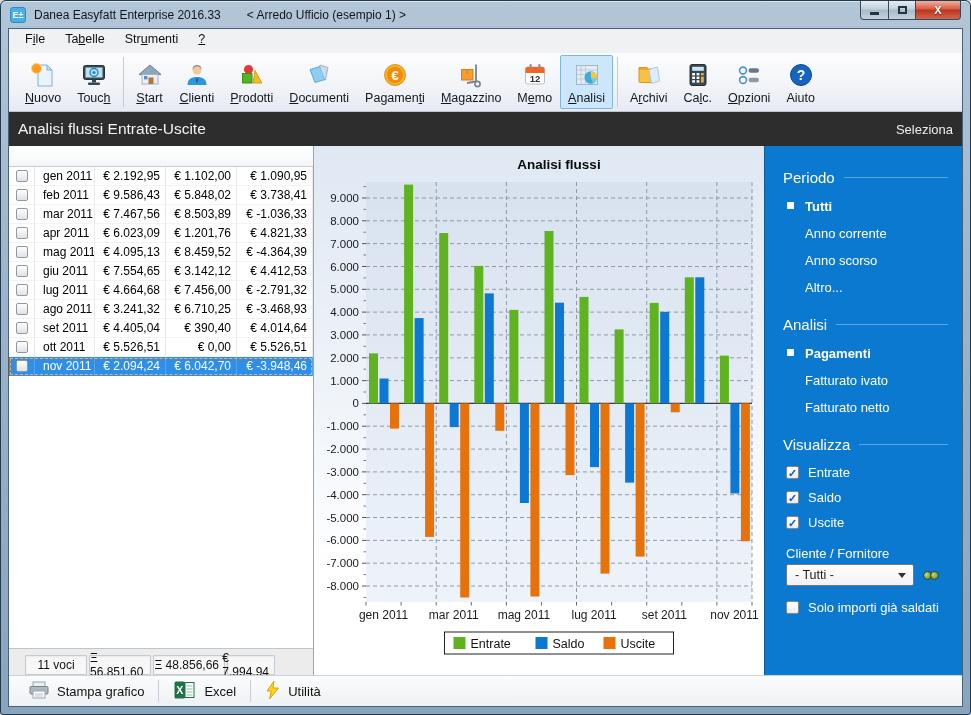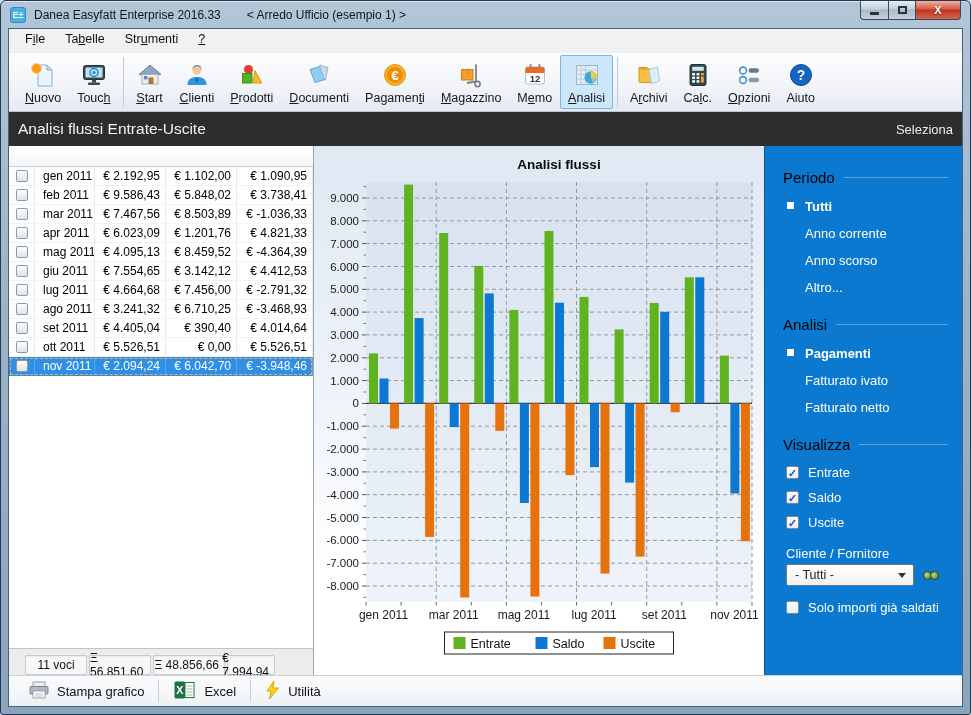--- a/index.html
+++ b/index.html
@@ -73,21 +73,21 @@
   .fc-num{justify-content:flex-end;padding-right:5px;}
 
   
   .chart-panel{flex:1;min-width:0;background:linear-gradient(180deg,#dfe8f3 0%,#eef3f9 45%,#ffffff 80%);position:relative;}
   .chart-panel svg{display:block;margin:2px auto 0 auto;}
   svg text{font-family:"Liberation Sans",sans-serif;}
 
   
   .sidebar{width:198px;flex:0 0 auto;background:#0b79d0;border-left:1px solid #0d5a94;color:#fff;
     padding-top:8px;overflow:hidden;}
-  .side-title{display:flex;align-items:center;margin:15px 14px 7px 18px;color:#000000;font-size:15px;}
+  .side-title{display:flex;align-items:center;margin:15px 14px 7px 18px;color:#ffffff;font-size:15px;}
   .side-line{flex:1;height:1px;background:#58a4dd;margin-left:9px;}
   .side-item{position:relative;padding:6px 0 6px 40px;font-size:13px;cursor:default;}
   .side-item.selected{font-weight:bold;}
   .side-item .bullet{position:absolute;left:22px;top:9px;width:7px;height:7px;background:#fff;}
   .side-check{display:flex;align-items:center;gap:9px;padding:5px 0 5px 21px;font-size:13px;cursor:default;}
   .cbx{width:13px;height:13px;background:linear-gradient(180deg,#fff,#e9edf0);border:1px solid #7d8a95;border-radius:2px;
     color:#2456c4;font-size:11px;font-weight:bold;line-height:12px;text-align:center;}
   .side-label{margin:11px 0 3px 21px;font-size:13px;}
   .dd-row{display:flex;align-items:center;gap:9px;margin-left:21px;}
   .dropdown{width:128px;height:22px;background:linear-gradient(180deg,#ffffff,#f0f1f3);border:1px solid #707880;

